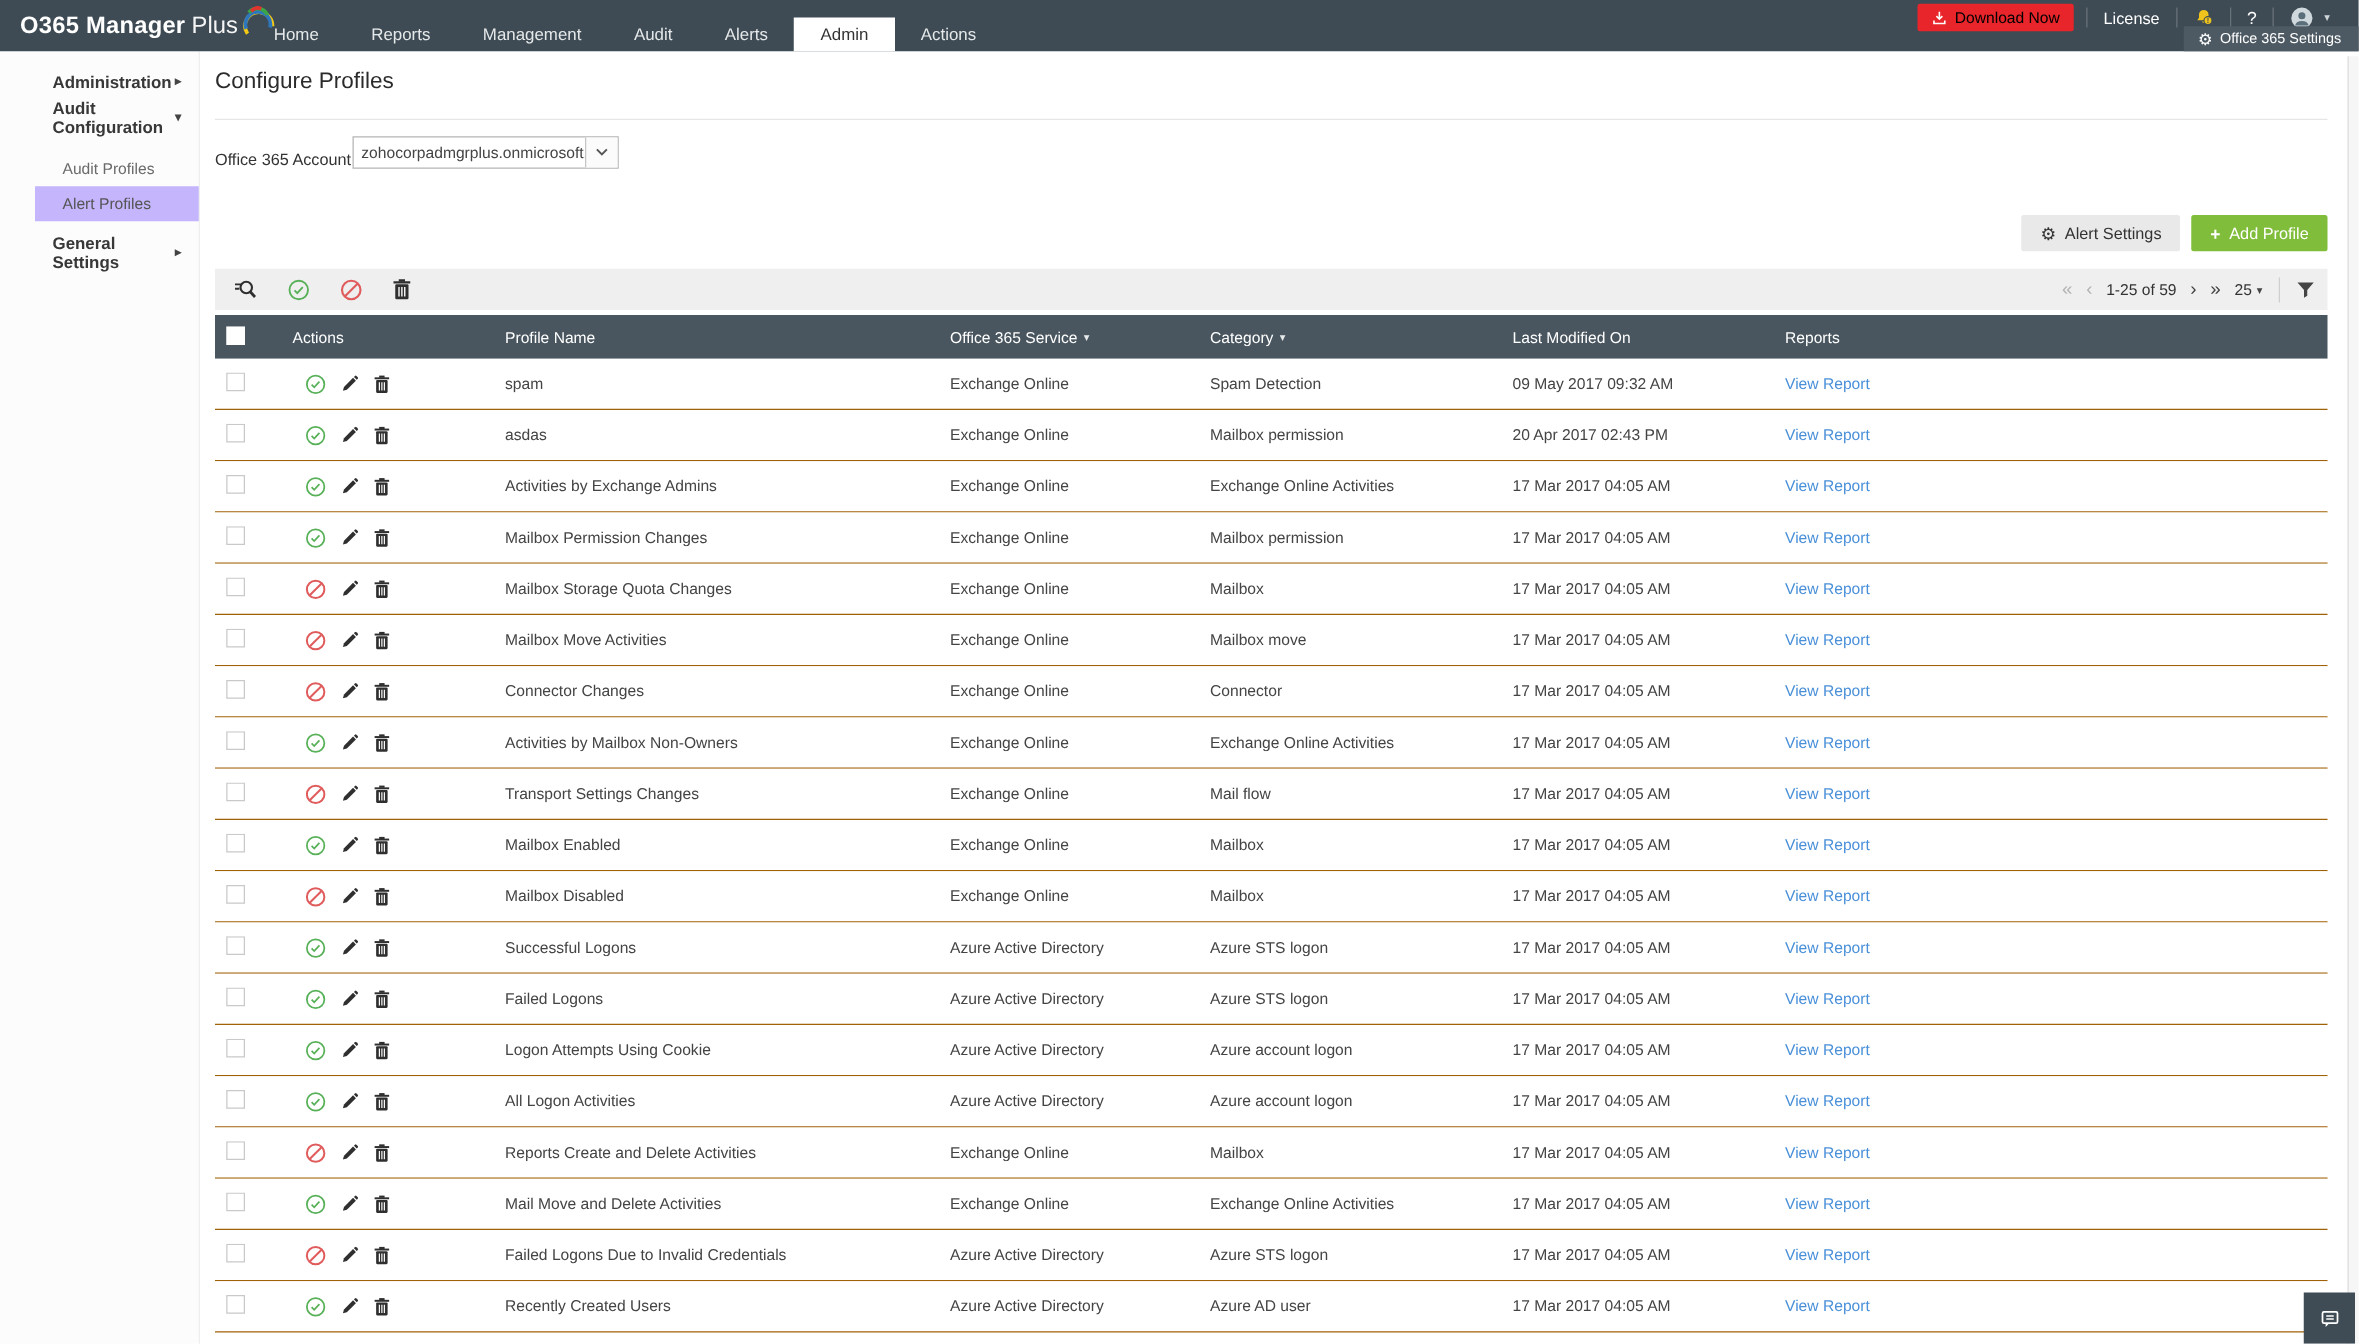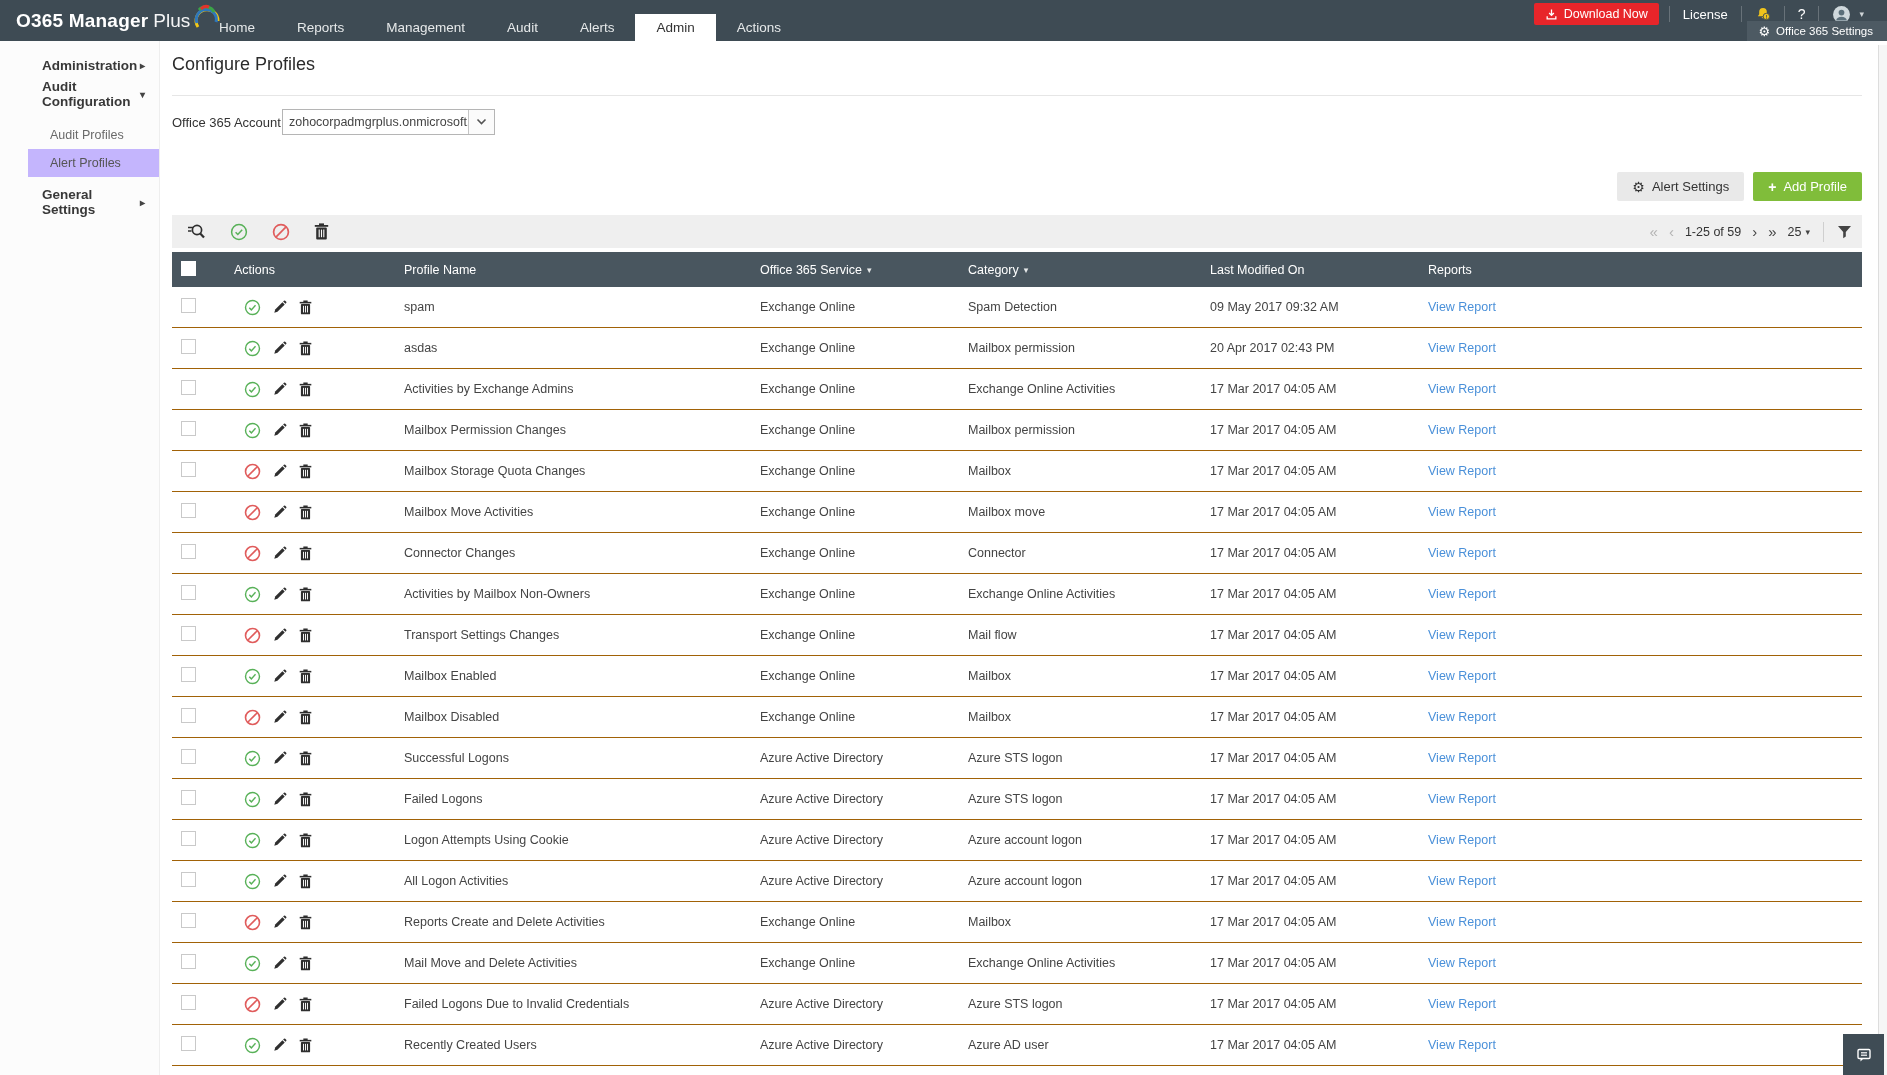--- a/index.html
+++ b/index.html
@@ -14,21 +14,21 @@
   .logo { position:absolute; left:16px; top:0; height:41px; display:flex; align-items:center; color:#fff; }
   .logo .b1 { font-size:19px; font-weight:bold; letter-spacing:.2px; }
   .logo .b2 { font-size:19px; font-weight:300; margin-left:5px; opacity:.95; }
   .logo svg { margin-left:2px; margin-top:-6px; }
 
   .top-nav { position:absolute; left:198px; bottom:0; display:flex; height:27px; }
   .nav-item { padding:0 21px; line-height:27px; font-size:13.5px; color:#e6e9ea; cursor:pointer; }
   .nav-item.active { background:#fff; color:#333; }
 
   .topbar-right { position:absolute; right:10px; top:3px; height:22px; display:flex; align-items:center; }
-  .dl-btn { display:flex; align-items:center; gap:6px; background:#e8252a; color:#ffffff;
+  .dl-btn { display:flex; align-items:center; gap:6px; background:#e8252a; color:#000000;
             font-size:12.5px; padding:3px 11px; border-radius:2px; height:22px; }
   .tr-sep { width:1px; height:16px; background:rgba(255,255,255,.22); }
   .tr-item { color:#fff; font-size:13px; padding:0 13px; display:flex; align-items:center; gap:4px; }
   .help-q { font-size:14px; }
   .caret-sm { font-size:9px; color:#cfd4d7; margin-left:4px; }
 
   .o365-settings { position:absolute; top:21px; right:0; height:20px; background:#4d5a63;
                    color:#fff; font-size:11.5px; display:flex; align-items:center; gap:6px;
                    padding:0 14px 0 11px; z-index:6; }
   .gear-glyph { font-size:13px; line-height:1; }
@@ -43,21 +43,21 @@
             font-size:12.5px; color:#6a6a6a; cursor:pointer; }
   .sb-sub.selected { background:#c4b5fd; color:#555; }
   .sb-g1 { margin-top:13px; } .sb-g2 { margin-top:7px; }
   .sb-s1 { margin-top:16px; } .sb-g3 { margin-top:14px; }
 
   
   .main { position:absolute; left:160px; top:41px; right:0; bottom:0; background:#fff; }
   .page-title { position:absolute; left:12px; top:13px; font-size:18px; color:#2b2b2b; font-weight:normal; }
   .title-divider { position:absolute; left:12px; right:25px; top:54px; border-bottom:1px solid #e6e6e6; }
 
-  .account-row { position:absolute; left:12px; top:68px; display:flex; align-items:center; }
+  .account-row { position:absolute; left:12px; top:68px; display:flex; align-items:flex-end; }
   .account-label { font-size:13px; color:#333; width:110px; }
   .select-box { display:flex; align-items:stretch; width:213px; height:26px;
                 border:1px solid #b5b5b5; background:#fff; cursor:pointer; }
   .select-value { flex:1; font-size:12.5px; color:#444; line-height:24px; padding:0 6px;
                   white-space:nowrap; overflow:hidden; }
   .select-arrow { width:26px; display:flex; align-items:center; justify-content:center;
                   border-left:1px solid #c5c5c5; background:#fbfbfb; }
 
   .action-buttons { position:absolute; right:25px; top:131px; display:flex; gap:9px; }
   .btn { display:flex; align-items:center; gap:7px; font-size:13px; padding:0 15px;

